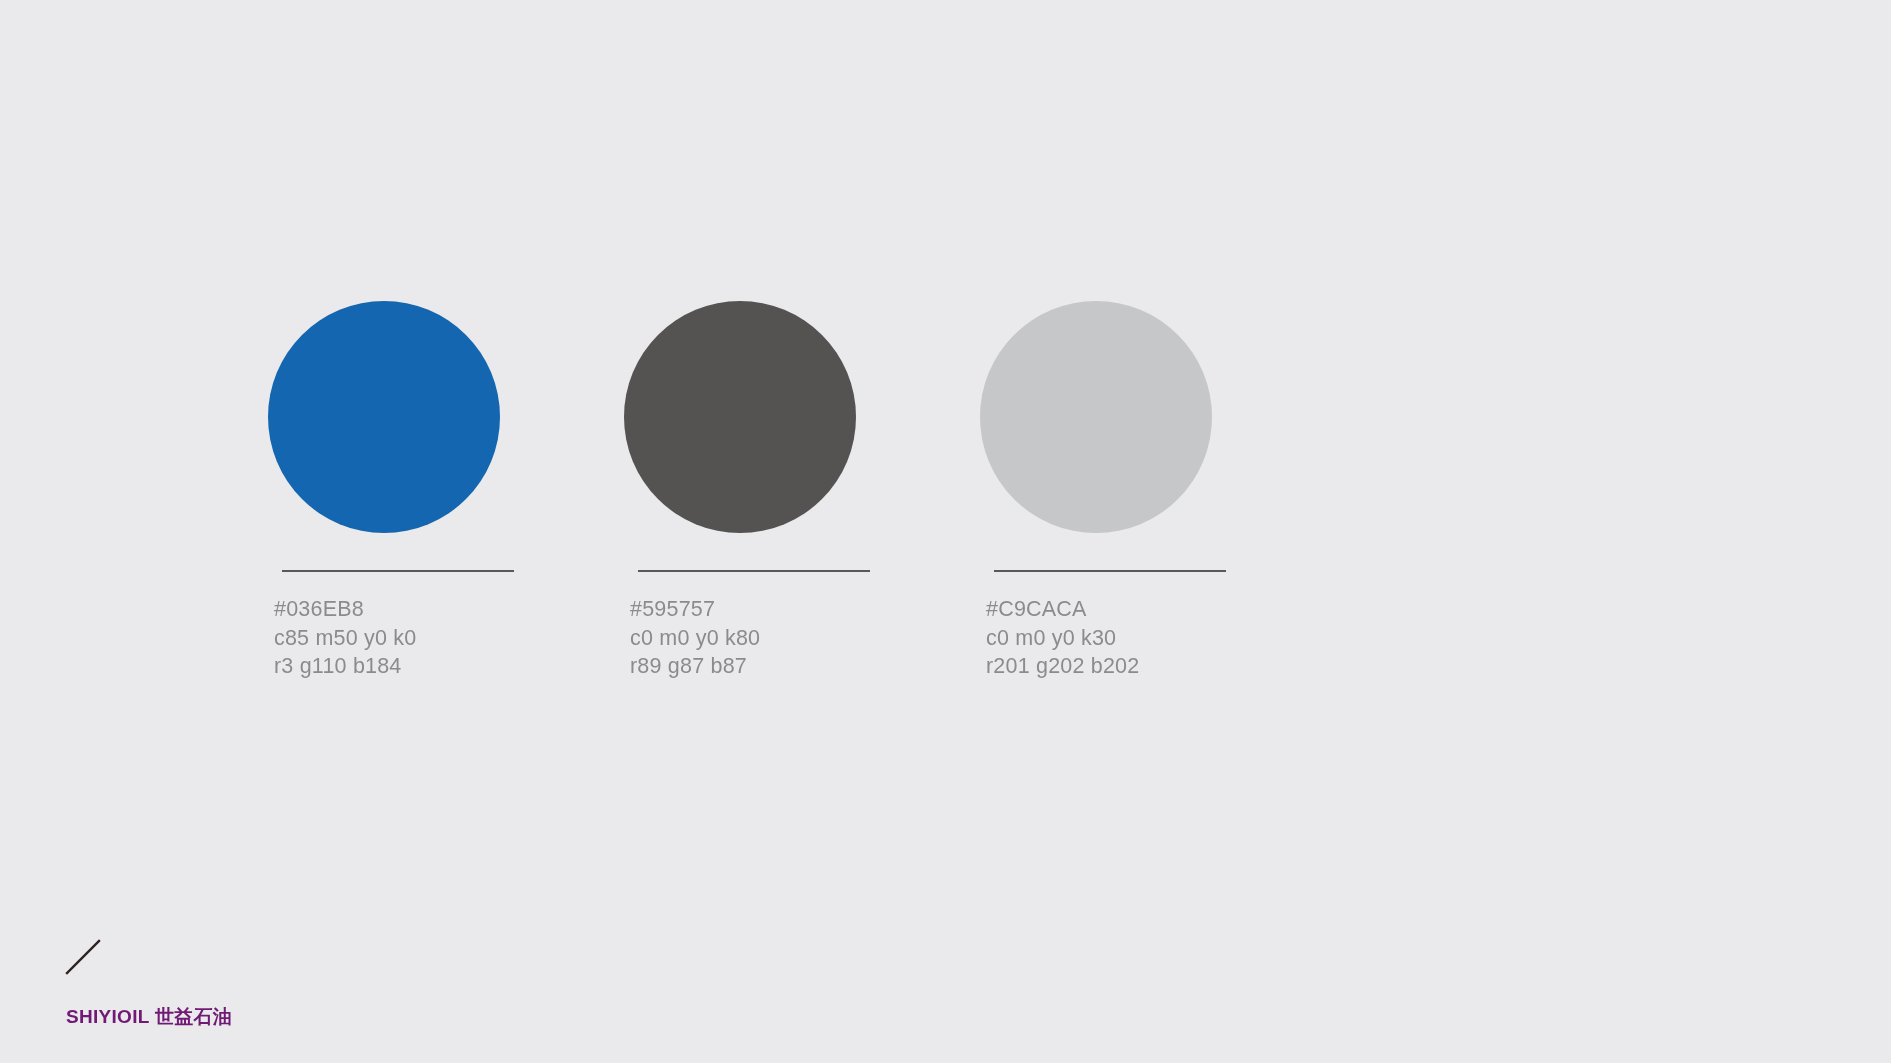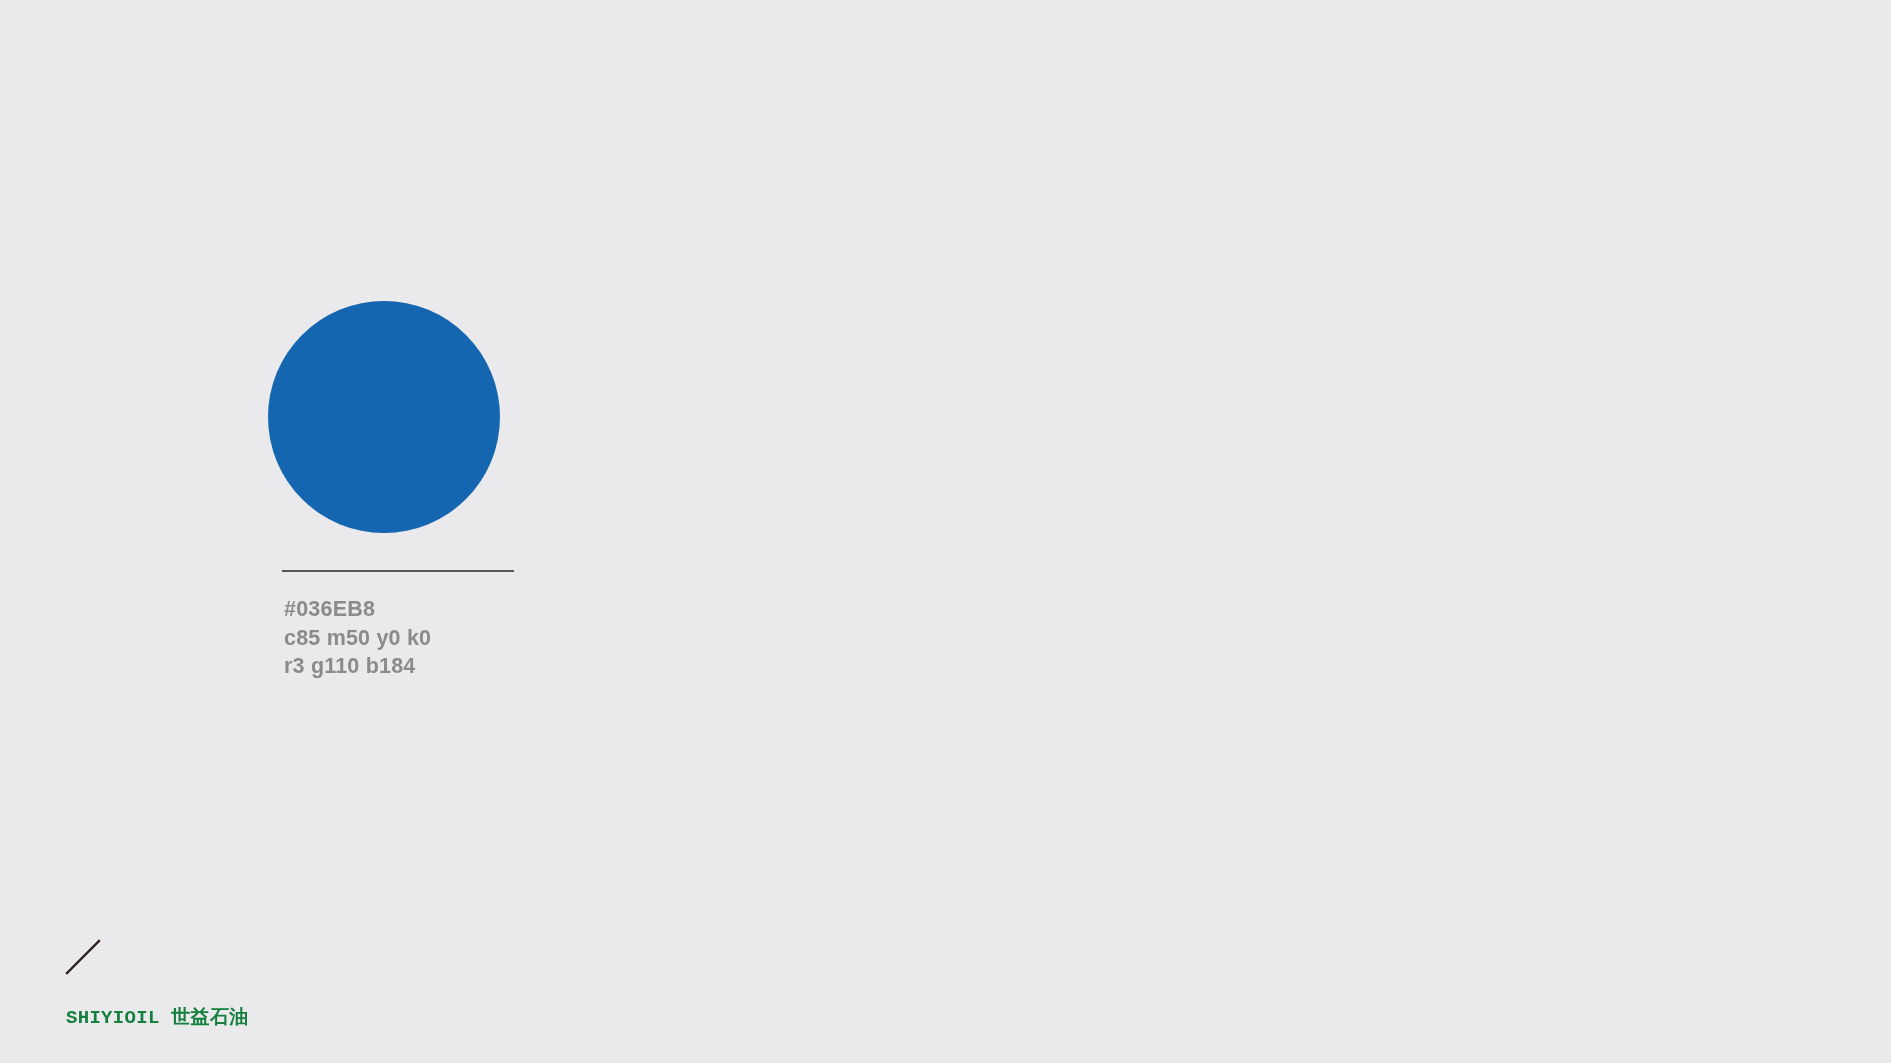--- a/index.html
+++ b/index.html
@@ -44,24 +44,24 @@
   .swatch-rule {
     width: 232px;
     height: 2px;
     margin-top: 37px;
     margin-left: 14px;
     background: #595757;
   }
 
   .swatch-info {
     margin-top: 23px;
-    margin-left: 16px;
+    margin-left: 6px;
     color: #8b8b8b;
     font-size: 21.5px;
-    font-weight: bold;
+    font-weight: normal;
     line-height: 28.5px;
     letter-spacing: 0.2px;
     white-space: nowrap;
   }
 
   .swatch-info div {
     display: block;
   }
 
   
@@ -97,22 +97,40 @@
     <div class="swatch-disc" style="background-color: rgb(21, 102, 176);"></div>
     <div class="swatch-rule" style="background-color: rgb(89, 87, 87);"></div>
     <div class="swatch-info" style="color: rgb(139, 139, 139);">
       <div>#036EB8</div>
       <div>c85 m50 y0 k0</div>
       <div>r3 g110 b184</div>
     </div>
   </div>
 
 
+  <div class="swatch">
+    <div class="swatch-disc" style="background-color: rgb(84, 83, 81);"></div>
+    <div class="swatch-rule" style="background-color: rgb(89, 87, 87);"></div>
+    <div class="swatch-info" style="color: rgb(139, 139, 139);">
+      <div>#595757</div>
+      <div>c0 m0 y0 k80</div>
+      <div>r89 g87 b87</div>
+    </div>
+  </div>
 
+  <div class="swatch">
+    <div class="swatch-disc" style="background-color: rgb(198, 199, 200);"></div>
+    <div class="swatch-rule" style="background-color: rgb(89, 87, 87);"></div>
+    <div class="swatch-info" style="color: rgb(139, 139, 139);">
+      <div>#C9CACA</div>
+      <div>c0 m0 y0 k30</div>
+      <div>r201 g202 b202</div>
+    </div>
+  </div>
 
 </div>
 
 <div id="logo">
   <svg id="logo-mark" viewBox="0 0 34 34">
     <line x1="1" y1="33" x2="33" y2="1" stroke="#2E2220" stroke-width="2.4" stroke-linecap="square"></line>
   </svg>
-  <div id="logo-wordmark" style="color: #15803d; font-family: Liberation Mono, monospace;">SHIYIOIL 世益石油</div>
+  <div id="logo-wordmark" style="color: #701a75;">SHIYIOIL 世益石油</div>
 </div>
 
 </body></html>

